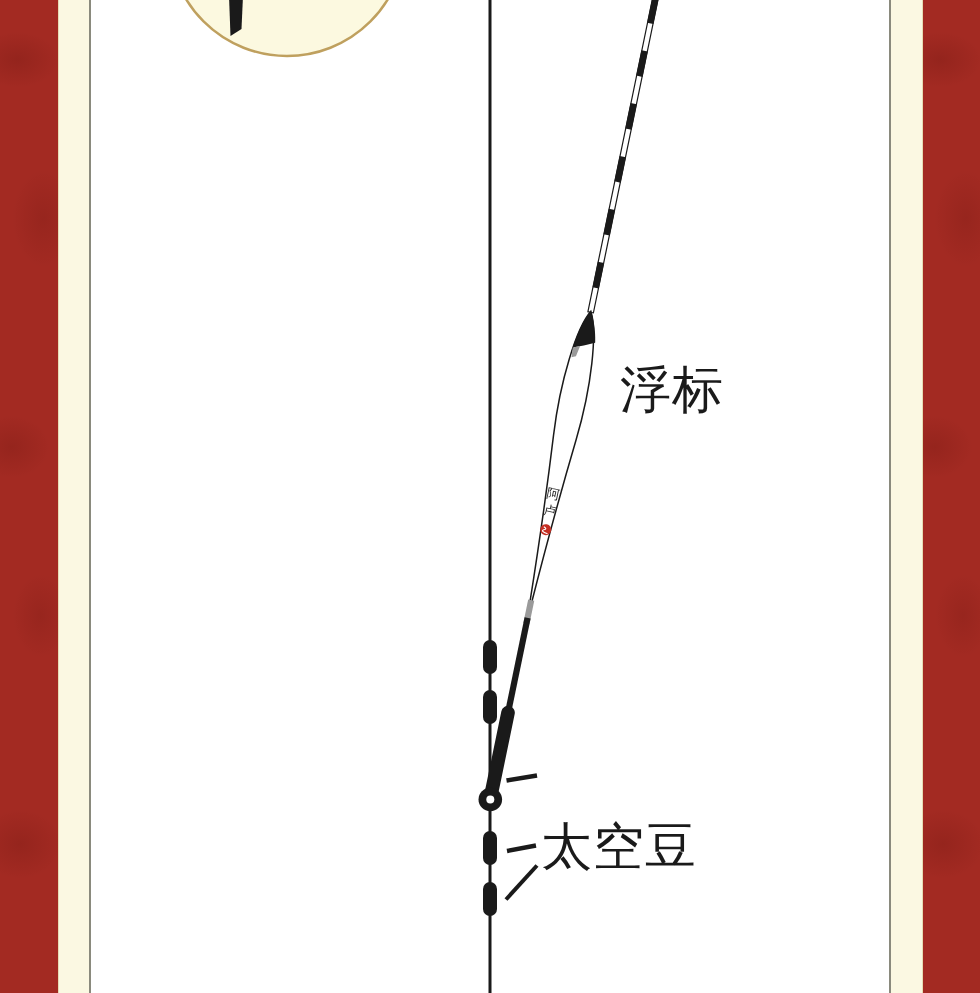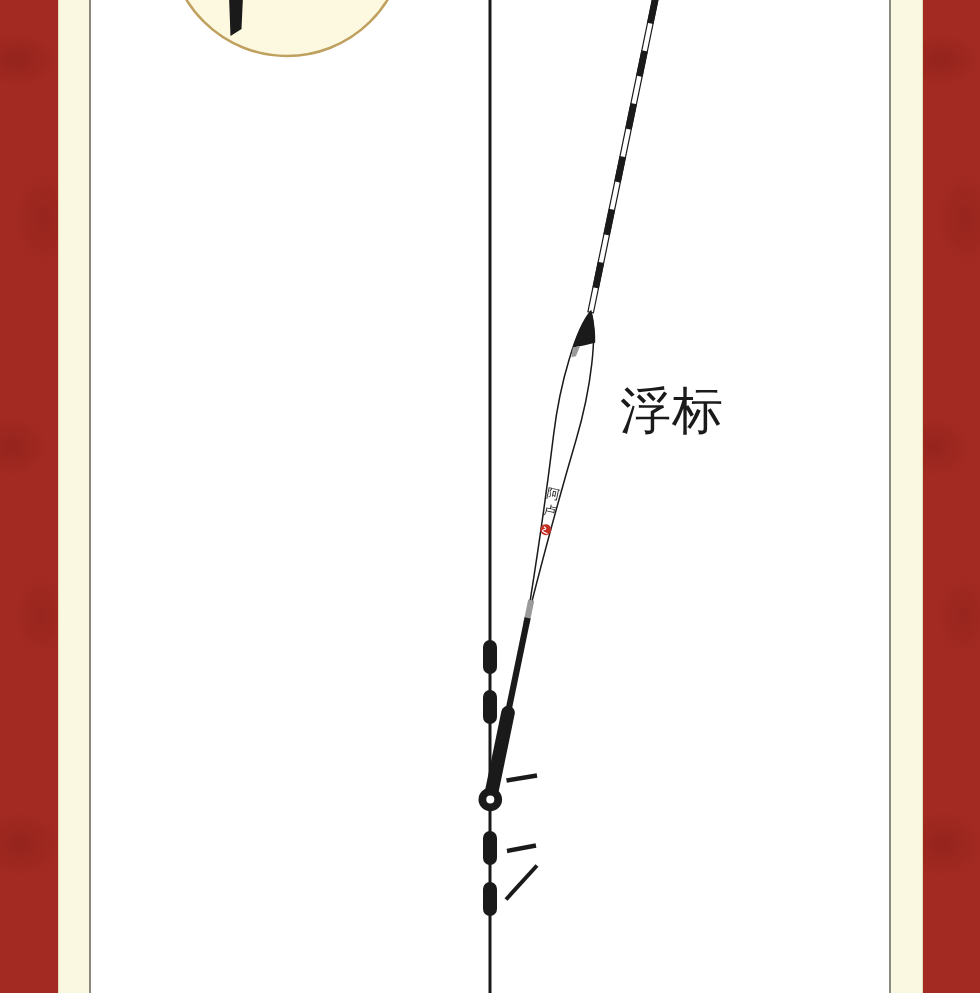--- a/index.html
+++ b/index.html
@@ -32,21 +32,21 @@
 
   .label{
     position:absolute;
     color:#1a1a1a;
     font-size:51px;
     line-height:1.05;
     letter-spacing:1px;
     white-space:nowrap;
     font-family:"Liberation Sans", sans-serif;
   }
-  .label-float{left:620px;top:384px;}
+  .label-float{left:620px;top:363px;}
   .label-seat{left:540px;top:754px;}
   .label-bean{left:541px;top:820px;}
 </style>
 </head>
 <body>
 
 <div class="page">
 
   <div class="band band-left"></div>
   <div class="band band-right"></div>
@@ -109,14 +109,15 @@
     </g>
 
     <g stroke="#1a1a1a">
       <line x1="506.5" y1="780.5" x2="537" y2="775.5" stroke-width="4.5"></line>
       <line x1="507" y1="851" x2="536" y2="845.5" stroke-width="4.5"></line>
       <line x1="506" y1="899.5" x2="537" y2="865.5" stroke-width="4"></line>
     </g>
   </svg>
 
   <div class="label label-float">浮标</div>
+  <div class="label label-bean">太空豆</div>
 
 </div>
 
 </body></html>

